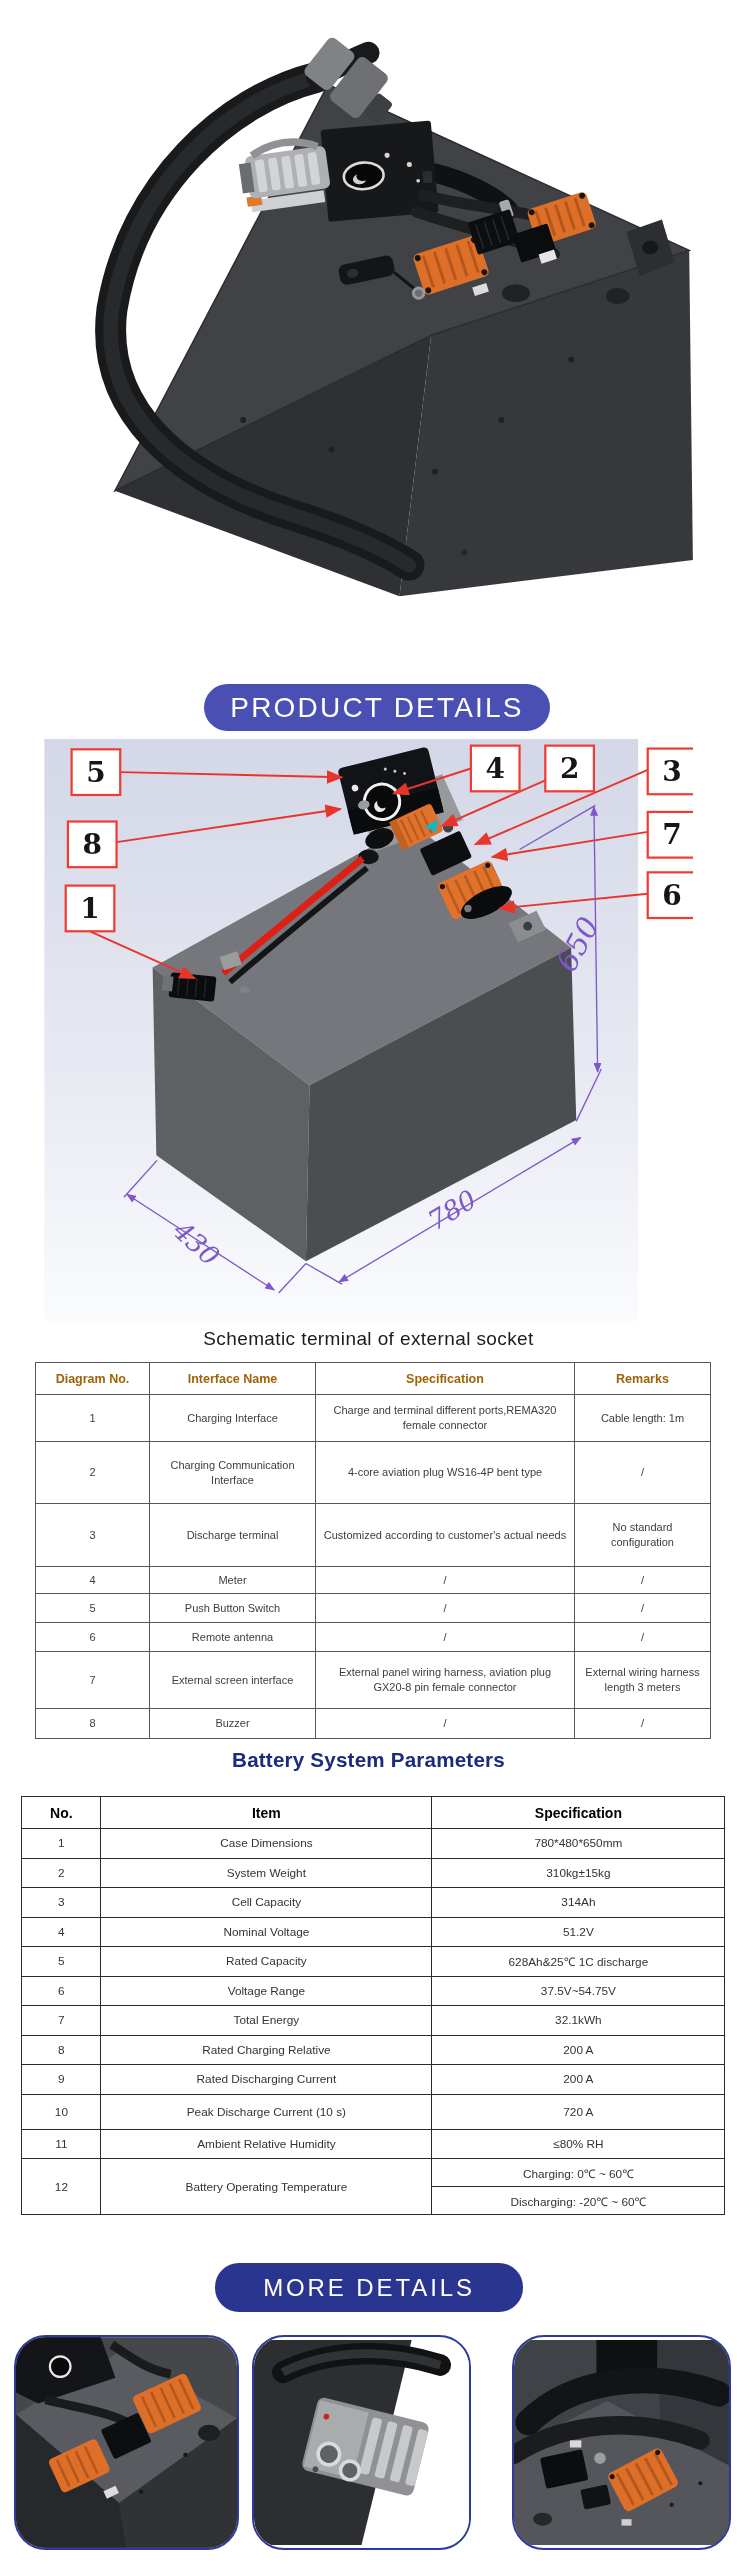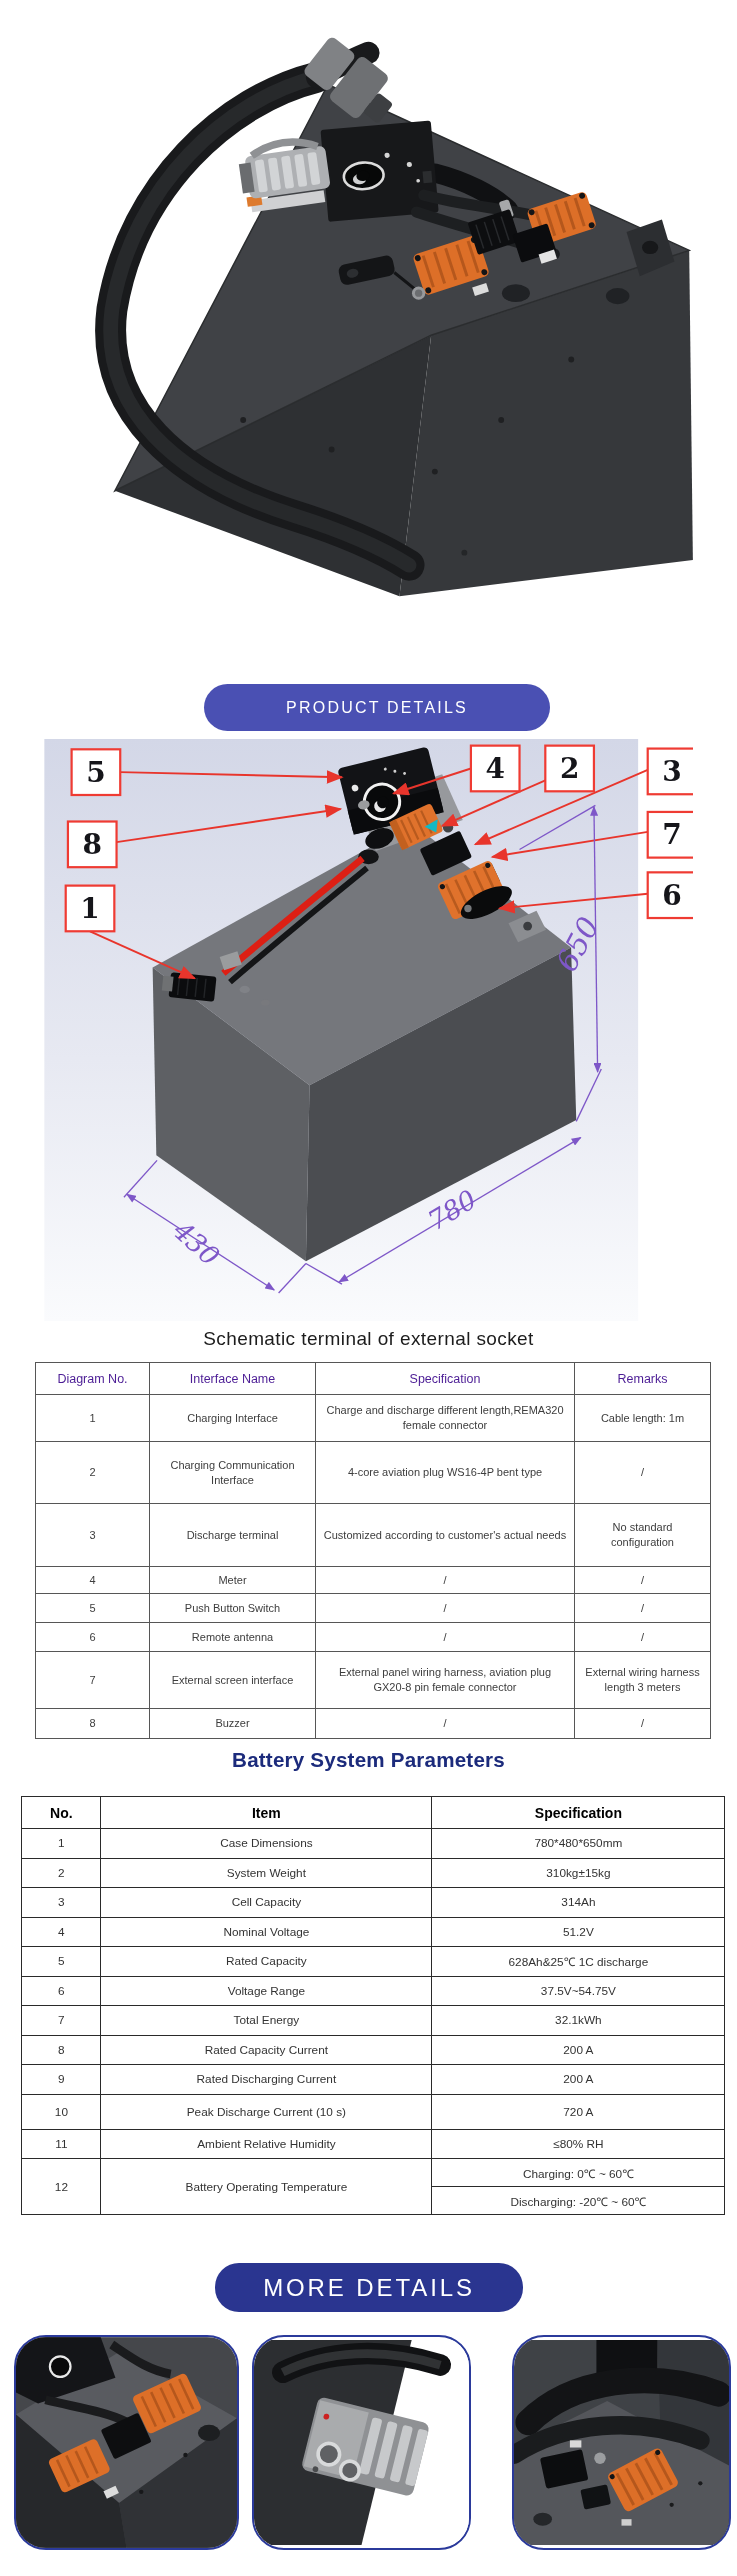--- a/index.html
+++ b/index.html
@@ -4,36 +4,36 @@
 <style>
   html,body{margin:0;padding:0;background:#fff;}
   #page{position:relative;width:737px;height:2576px;background:#ffffff;overflow:hidden;
         font-family:"Liberation Sans",sans-serif;}
   .abs{position:absolute;}
 
   
   .pill{position:absolute;display:flex;align-items:center;justify-content:center;
         color:#ffffff;font-family:"Liberation Sans",sans-serif;}
   #pill-product{left:204px;top:684px;width:346px;height:47px;border-radius:23.6px;
-        background:#4a50b3;font-size:16px;letter-spacing:2.2px;}
+        background:#4a50b3;font-size:28px;letter-spacing:2.2px;}
   #pill-more{left:215px;top:2263px;width:308px;height:49px;border-radius:24px;
         background:#2a3590;font-size:24px;letter-spacing:2.9px;}
 
   
   #diagram-caption{left:0;top:1328px;width:737px;text-align:center;
         font-size:19px;color:#1c1c1c;letter-spacing:0.4px;}
   #params-title{left:0;top:1748px;width:737px;text-align:center;
         font-size:20.6px;font-weight:bold;color:#1c2b7c;letter-spacing:0.2px;}
 
   
   table{border-collapse:collapse;table-layout:fixed;position:absolute;background:#fff;}
   #socket-table{left:35px;top:1362px;width:675px;border:1.5px solid #3f3f3f;}
   #socket-table th,#socket-table td{border:0.7px solid #565656;text-align:center;
         vertical-align:middle;padding:1.5px 5.9px;word-wrap:break-word;}
-  #socket-table th{font-size:12.5px;font-weight:normal;color:#4c1d95;}
+  #socket-table th{font-size:12.5px;font-weight:bold;color:#a16207;}
   #socket-table td{font-size:11px;color:#3d3d3d;line-height:1.35;}
 
   #params-table{left:21.4px;top:1796px;width:702px;border:1.5px solid #151515;}
   #params-table th,#params-table td{border:1.5px solid #2a2a2a;text-align:center;
         vertical-align:middle;padding:1.5px 5.9px;}
   #params-table th{font-size:14px;font-weight:bold;color:#000;}
   #params-table td{font-size:11.8px;color:#333;}
 
   
   .photo{position:absolute;border:2.2px solid #2b3a9b;border-radius:32px;overflow:hidden;
@@ -305,21 +305,21 @@
     <tbody>
         <tr style="height:32px">
       <th>Diagram No.</th>
       <th>Interface Name</th>
       <th>Specification</th>
       <th>Remarks</th>
     </tr>
     <tr style="height:47px">
       <td>1</td>
       <td>Charging Interface</td>
-      <td>Charge and discharge different length,REMA320 female connector</td>
+      <td>Charge and terminal different ports,REMA320 female connector</td>
       <td>Cable length: 1m</td>
     </tr>
     <tr style="height:62px">
       <td>2</td>
       <td>Charging Communication Interface</td>
       <td>4-core aviation plug WS16-4P bent type</td>
       <td>/</td>
     </tr>
     <tr style="height:63px">
       <td>3</td>
@@ -404,21 +404,21 @@
       <td>Voltage Range</td>
       <td>37.5V~54.75V</td>
     </tr>
     <tr style="height:29.5px">
       <td>7</td>
       <td>Total Energy</td>
       <td>32.1kWh</td>
     </tr>
     <tr style="height:29.5px">
       <td>8</td>
-      <td>Rated Capacity Current</td>
+      <td>Rated Charging Relative</td>
       <td>200 A</td>
     </tr>
     <tr style="height:29.5px">
       <td>9</td>
       <td>Rated Discharging Current</td>
       <td>200 A</td>
     </tr>
     <tr style="height:35px">
       <td>10</td>
       <td>Peak Discharge Current (10 s)</td>

